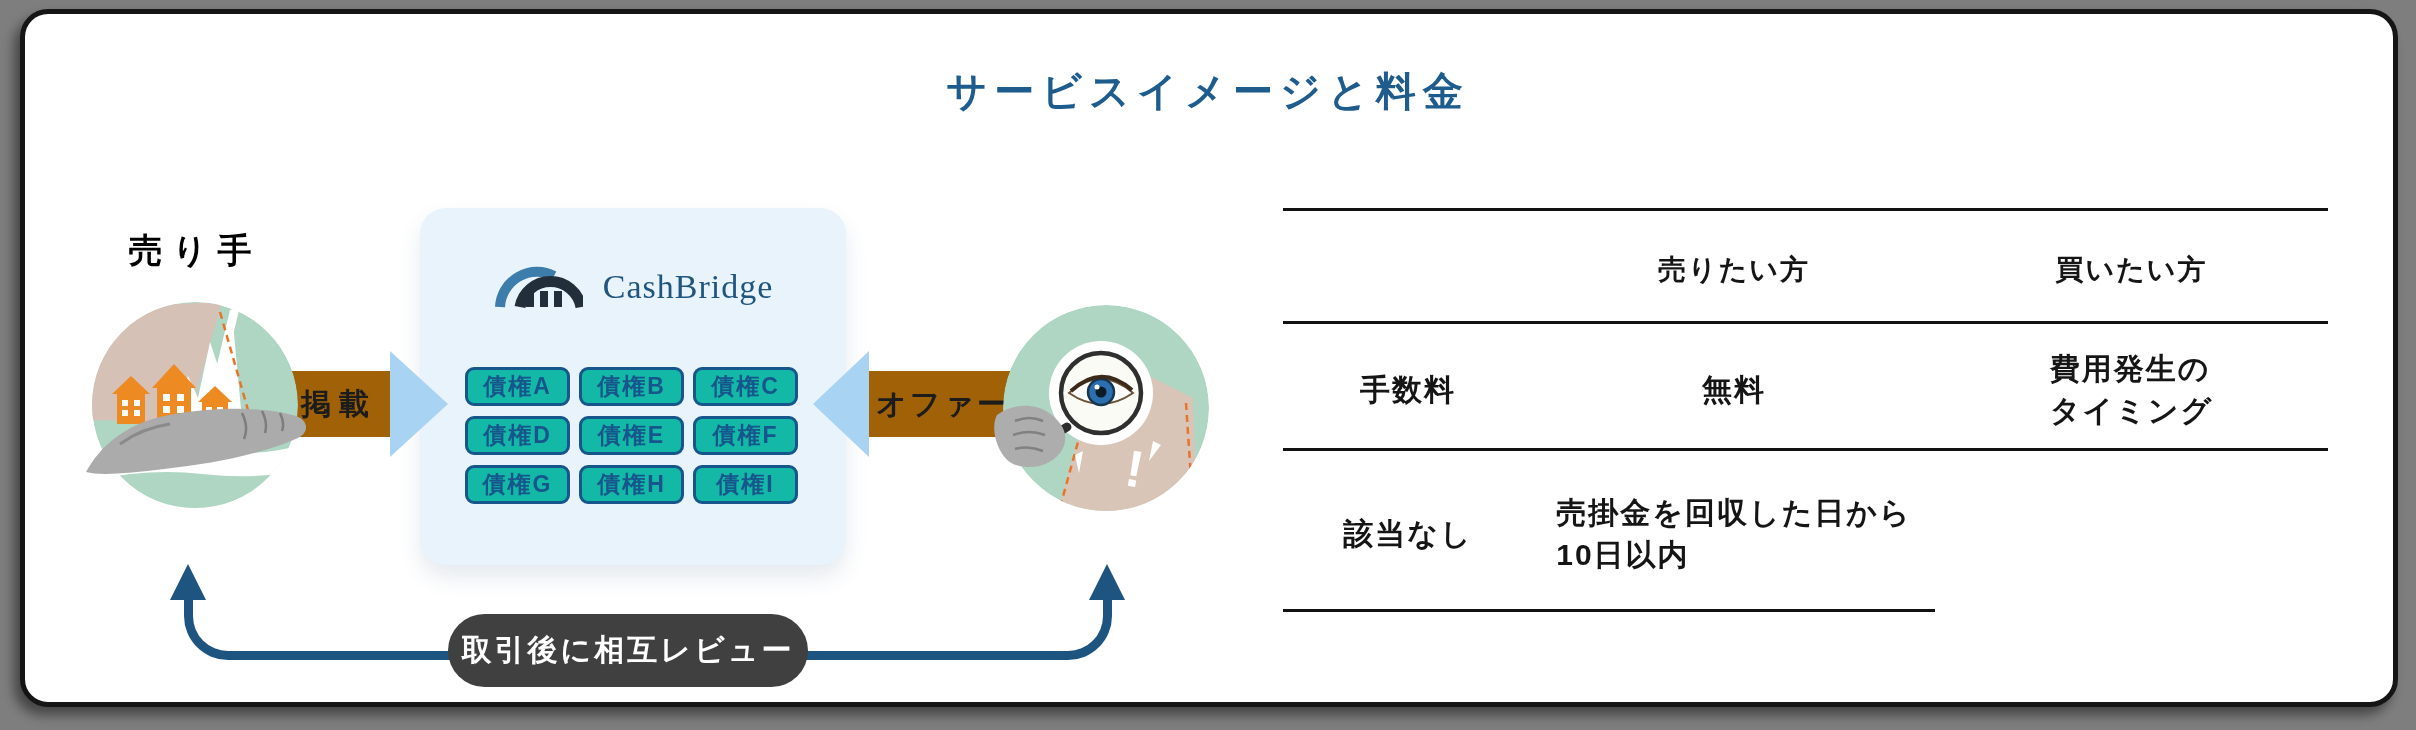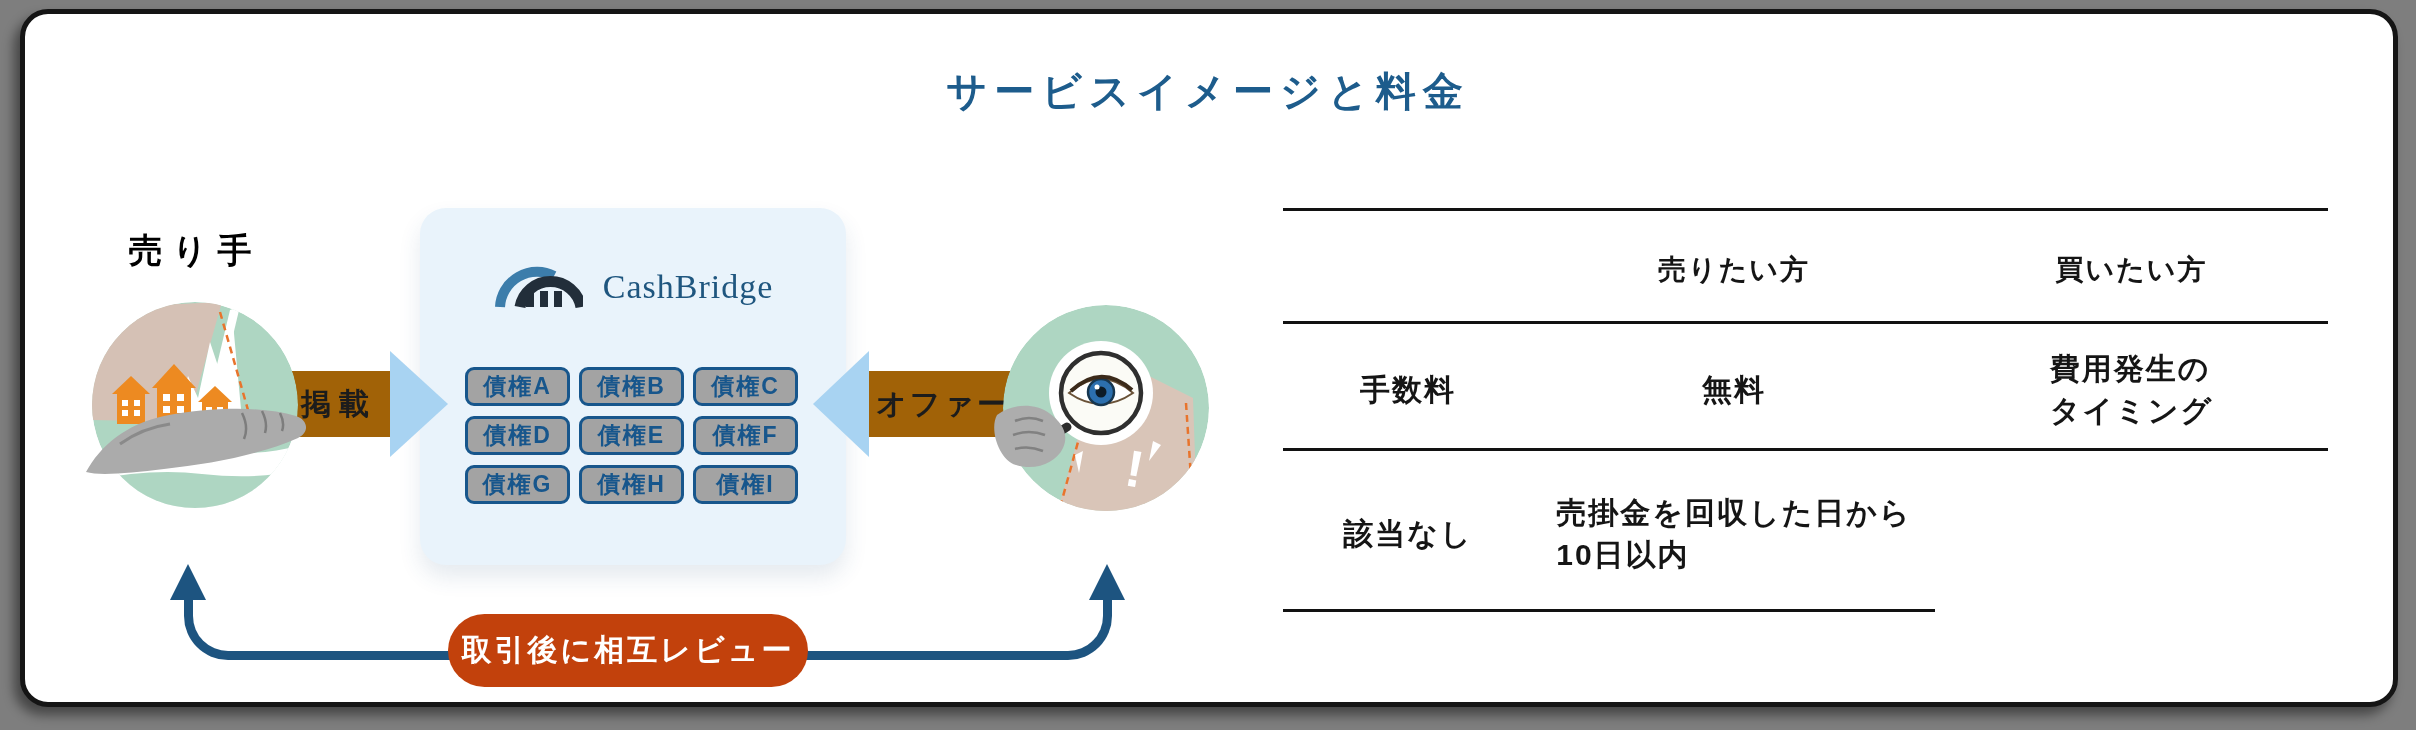--- a/index.html
+++ b/index.html
@@ -42,21 +42,21 @@
   .brand-text{
     font-family:"Liberation Serif","DejaVu Serif",serif;
     font-size:34px;color:#1f567f;font-weight:500;letter-spacing:1px;
   }
   .chips{
     position:absolute;left:45px;top:159px;
     display:grid;grid-template-columns:105px 105px 105px;
     grid-auto-rows:39px;column-gap:9px;row-gap:10px;
   }
   .chip{
-    background:#a3a3a3;border:3px solid #17568c;border-radius:9px;
+    background:#14b8a6;border:3px solid #17568c;border-radius:9px;
     box-sizing:border-box;display:flex;align-items:center;justify-content:center;
     font-size:23px;font-weight:bold;letter-spacing:2px;color:#17568c;
   }
 
   
   .flow-arrow-body{
     position:absolute;background:#a16207;z-index:2;
     display:flex;align-items:center;justify-content:center;
     font-size:30px;font-weight:bold;color:#1c1c1c;
   }
@@ -83,21 +83,21 @@
   }
   .bracket-arrowhead{
     position:absolute;top:564px;width:0;height:0;z-index:1;
     border-left:18px solid transparent;border-right:18px solid transparent;
     border-bottom:36px solid #1d5480;
   }
   .bracket-arrowhead.left{left:170px;}
   .bracket-arrowhead.right{left:1089px;}
   .review-pill{
     position:absolute;left:448px;top:614px;width:360px;height:73px;
-    background:#c2410c;border-radius:37px;z-index:2;
+    background:#404040;border-radius:37px;z-index:2;
     display:flex;align-items:center;justify-content:center;
     font-size:30px;font-weight:bold;letter-spacing:3px;color:#ffffff;
   }
 
   
   .pricing{
     position:absolute;left:1283px;top:208px;width:1045px;
     display:grid;grid-template-columns:250px 402px 393px;
     grid-template-rows:113px 127px 161px;
     border-top:3px solid #121212;

